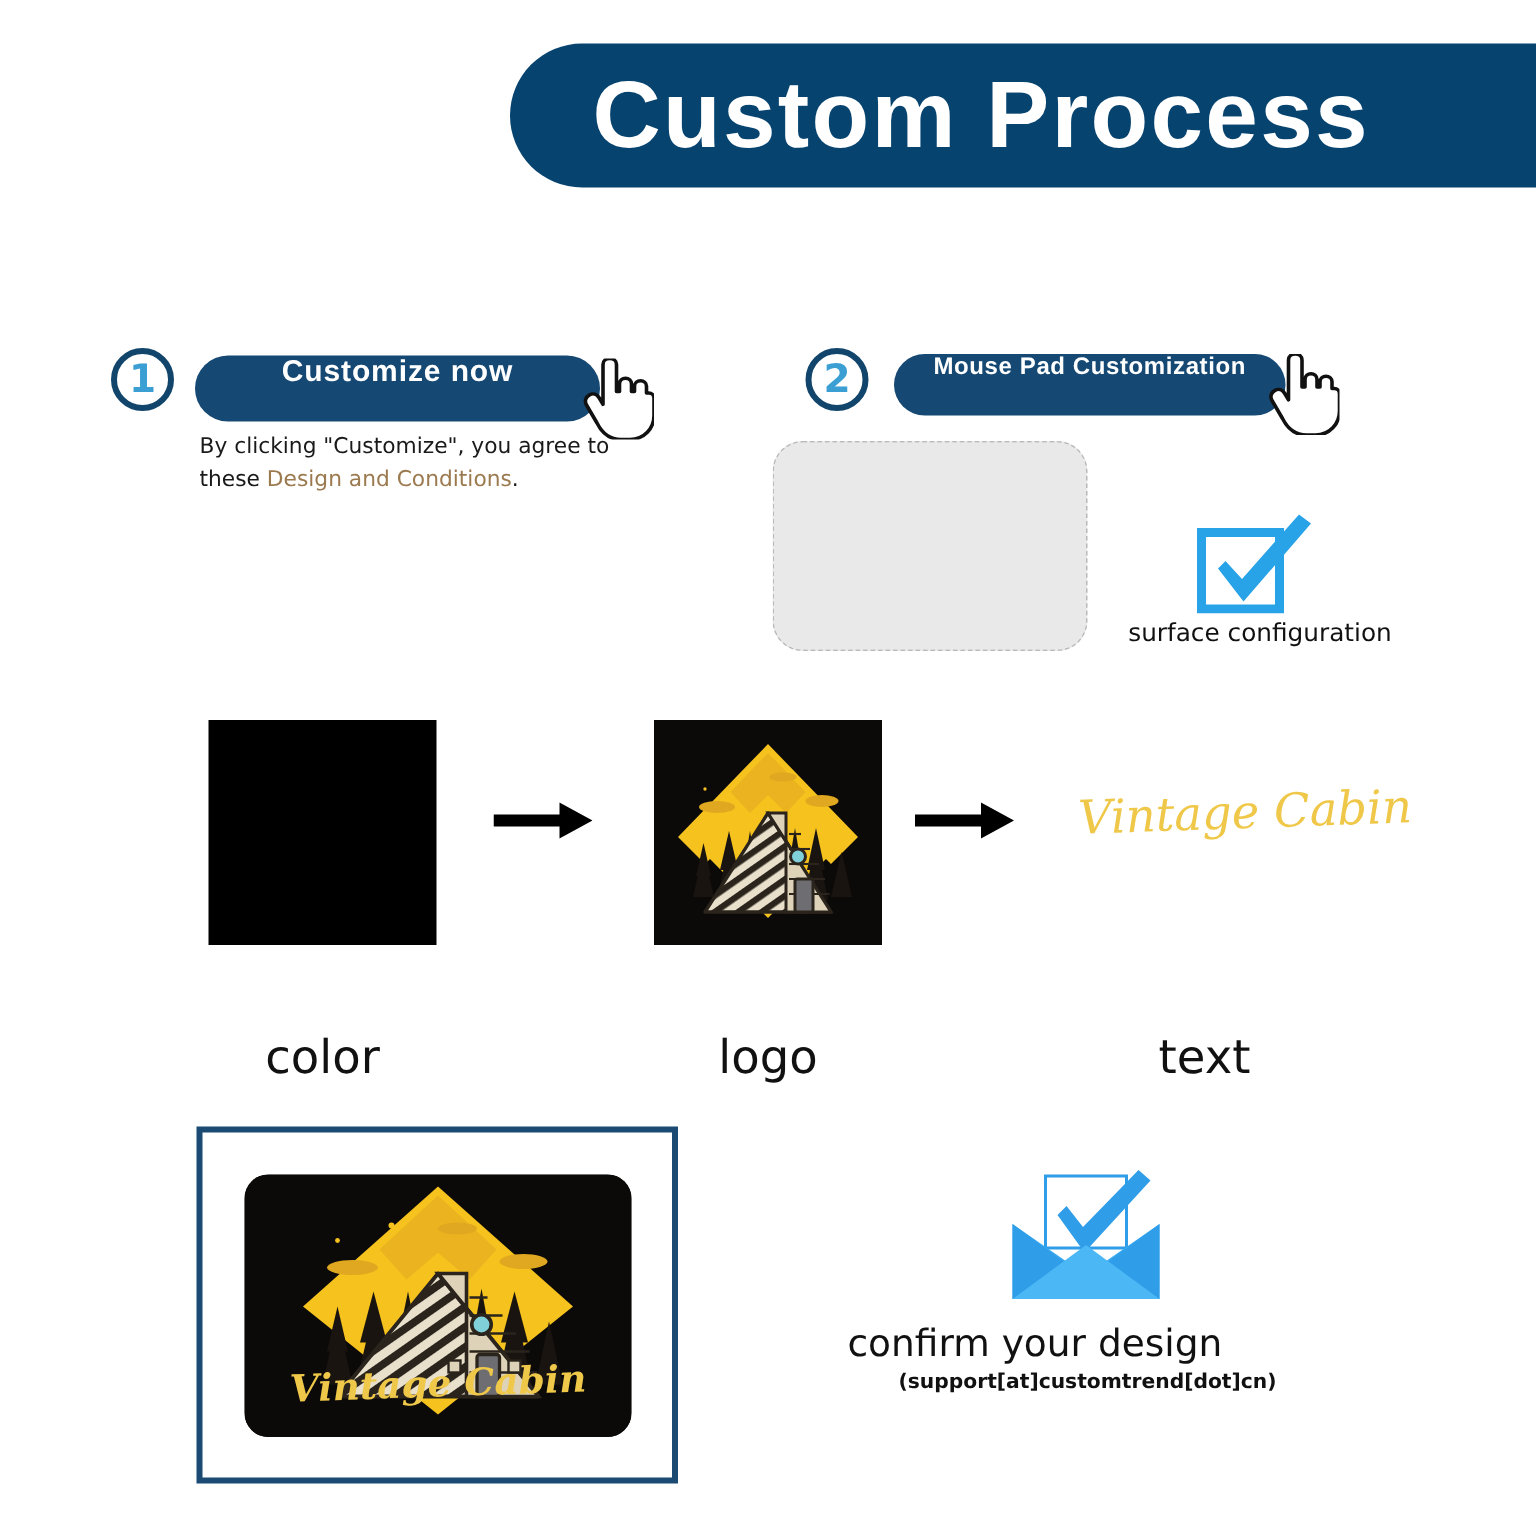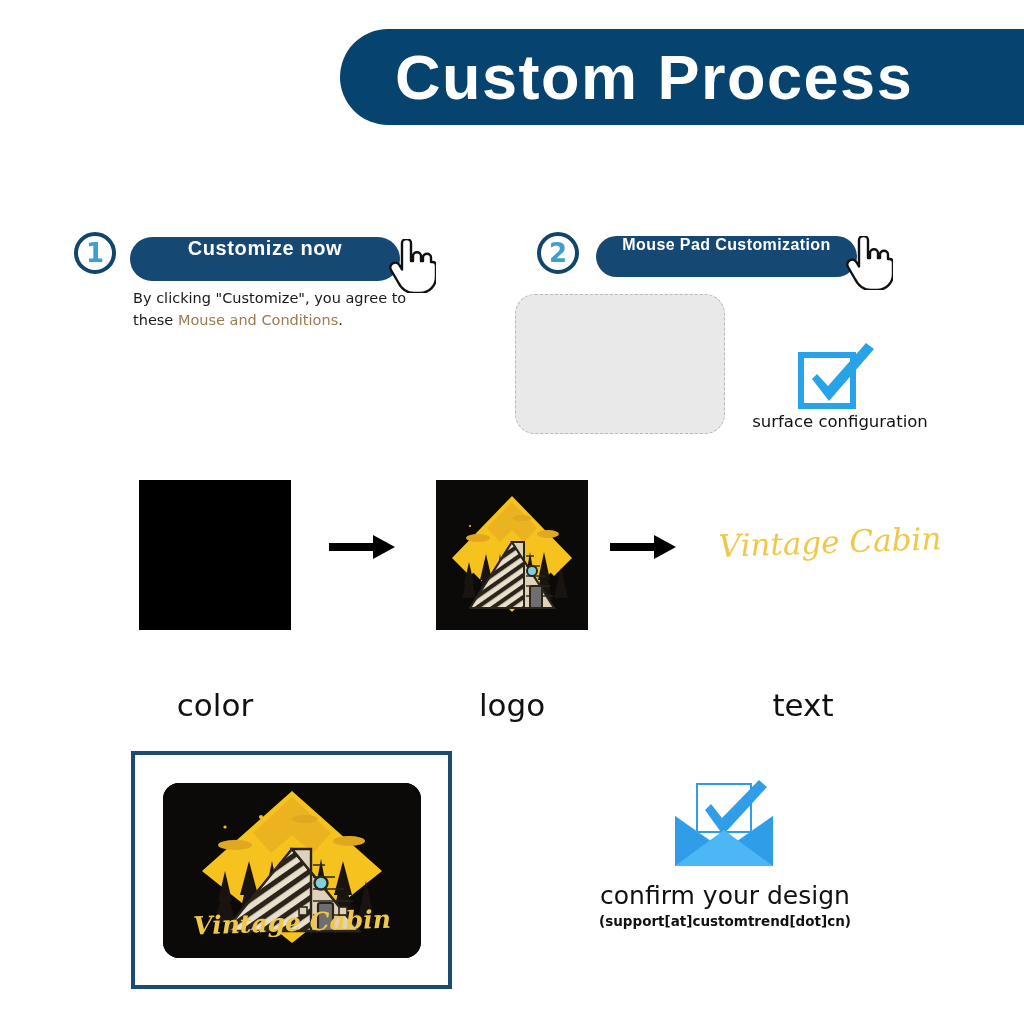--- a/index.html
+++ b/index.html
@@ -158,21 +158,21 @@
     text-align: center; color: #efc84a;
     font-size: 25px; font-style: italic; font-weight: bold;
     font-family: "DejaVu Serif", serif;
     transform: rotate(-2deg);
   }
 
   
   #envelope-icon { position: absolute; left: 673px; top: 780px; width: 102px; height: 88px; }
   #confirm-label {
     position: absolute; left: 565px; top: 881px; width: 320px;
-    text-align: center; font-size: 25px; color: #111;
+    font-size: 25px; color: #111;
     font-family: "DejaVu Sans", sans-serif;
   }
   #confirm-email {
     position: absolute; left: 565px; top: 913px; width: 320px;
     text-align: center; font-size: 13.5px; color: #111; font-weight: bold;
     font-family: "DejaVu Sans", sans-serif;
   }
 </style>
 </head>
 <body>
@@ -193,21 +193,21 @@
 
   <svg class="hand-cursor" id="cursor-1" viewBox="0 0 48 54">
     <path d="M14 4 C14 1.5 16 0 18.5 0 C21 0 23 1.5 23 4 L23 22 L25 22 L25 17 C25 14.8 26.8 13.2 29 13.2
              C31.2 13.2 33 14.8 33 17 L33 22 L35 22 L35 18.5 C35 16.3 36.8 14.8 39 14.8
              C41.2 14.8 43 16.3 43 18.5 L43 23 L44.5 23 C46.5 23 48 24.5 48 26.5
              L48 38 C48 46.5 41.5 54 32 54 L26 54 C18 54 13 49 10 43 L3 31
              C1.5 28.5 2.5 25.5 5 24.2 C7.3 23 10 23.8 11.3 26 L14 30.5 Z" fill="#ffffff" stroke="#111111" stroke-width="2.4" stroke-linejoin="round"></path>
   </svg>
 
   <div id="disclaimer">
-    <span>By clicking "Customize", you agree to these </span><span class="terms">Mouse and Conditions</span><span>.</span>
+    <span>By clicking "Customize", you agree to these </span><span class="terms">Design and Conditions</span><span>.</span>
   </div>
 
 
   <div class="step-badge" id="badge-2">
     <span>2</span>
   </div>
 
   <div class="pill-button" id="btn-mousepad">
     <span>Mouse Pad Customization</span>
   </div>

